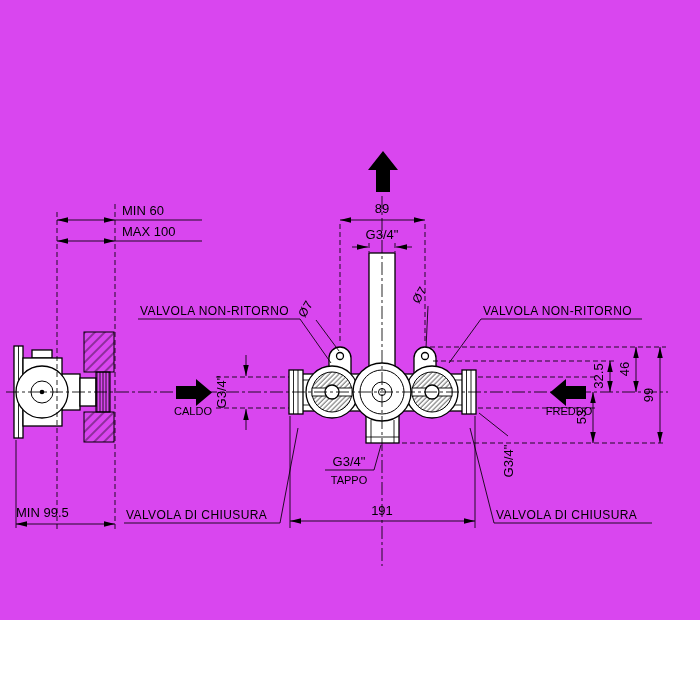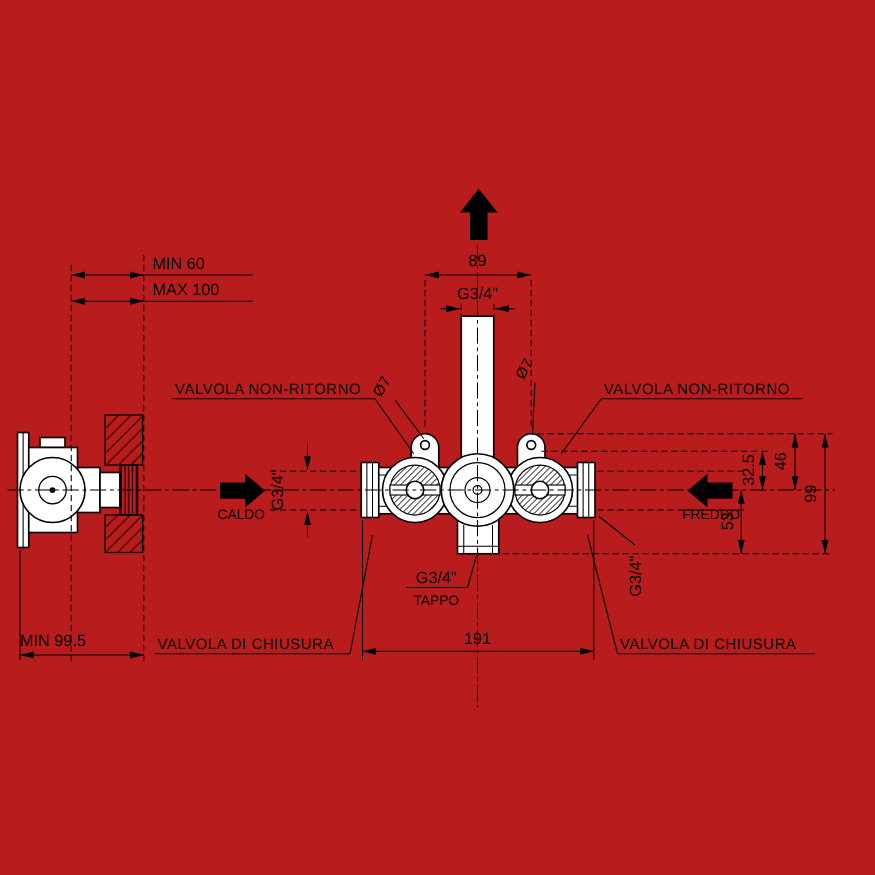--- a/index.html
+++ b/index.html
@@ -1,16 +1,16 @@
 <!DOCTYPE html>
 <html><head>
 <meta charset="utf-8">
 <style>
   html,body{margin:0;padding:0;background:#fff;}
-  .canvas{width:700px;height:700px;background:#b91c1c;overflow:hidden;position:relative;}
+  .canvas{width:700px;height:620px;background:#d946ef;overflow:hidden;position:relative;}
   svg text{font-family:"Liberation Sans",sans-serif;fill:#000;font-size:13px;}
   svg text.lbl{font-size:12px;letter-spacing:.4px;}
   svg text.sm{font-size:11px;}
   .obj{fill:#fff;stroke:#000;stroke-width:1.3;}
   .thin{fill:none;stroke:#000;stroke-width:.85;}
   .dash{stroke-dasharray:5 3;}
   .cdash{stroke-dasharray:13 3 3 3;}
   .blk{fill:#000;stroke:none;}
 </style>
 </head>

